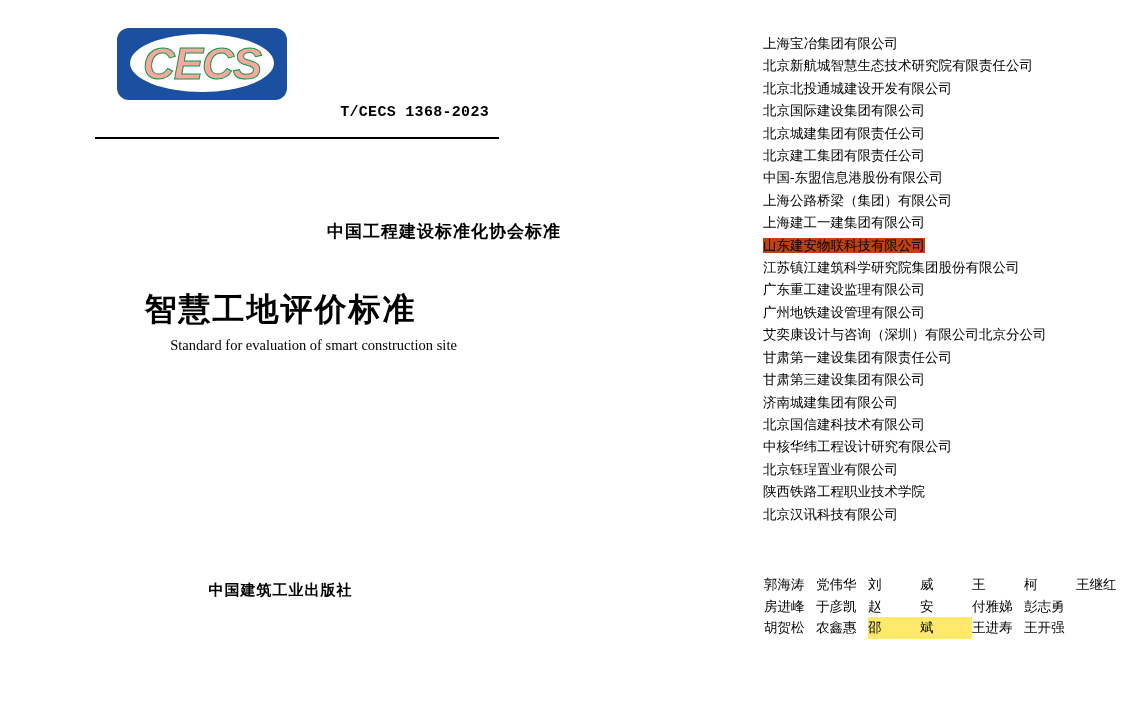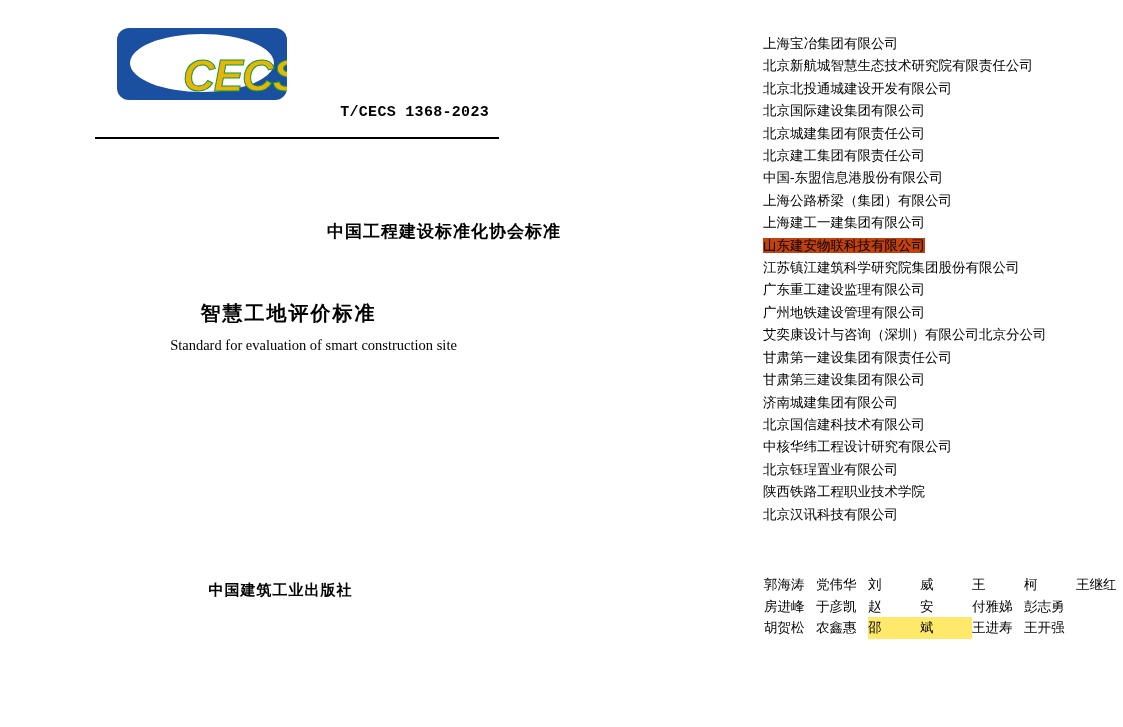--- a/index.html
+++ b/index.html
@@ -42,32 +42,31 @@
     position: absolute;
     left: 13px;
     top: 6px;
     width: 144px;
     height: 58px;
     background: #ffffff;
     border-radius: 50%;
   }
   .cecs-logo .letters {
     position: absolute;
-    left: 0; top: 12px;
+    left: 0; top: 0;
     width: 170px; height: 72px;
     display: flex;
     align-items: center;
     justify-content: center;
     font-family: "Liberation Sans", sans-serif;
     font-weight: bold;
     font-style: italic;
     font-size: 44px;
     letter-spacing: -1px;
-    color: #eab308;
-    padding-left: 40px;
+    color: #fca5a5;
     -webkit-text-stroke: 1px #0f9b3a;
   }
 
   .std-number {
     position: absolute;
     left: 95px;
     top: 104px;
     width: 404px;
     text-align: right;
     font-family: Liberation Mono, monospace;
@@ -93,28 +92,27 @@
     width: 561px;
     text-align: right;
     font-family: "Liberation Serif", serif;
     font-weight: bold;
     font-size: 17px;
     letter-spacing: 1px;
   }
   .main-title {
     position: absolute;
     left: 0;
-    top: 300px;
+    top: 288px;
     width: 561px;
     text-align: center;
     font-family: "Liberation Serif", serif;
     font-weight: bold;
-    font-size: 20px;
+    font-size: 32px;
     letter-spacing: 2px;
-    padding-left: 8px;
   }
   .en-title {
     position: absolute;
     left: 0;
     top: 337px;
     width: 561px;
     text-align: center;
     font-family: "Liberation Serif", serif;
     font-size: 14.5px;
     padding-left: 33px;

